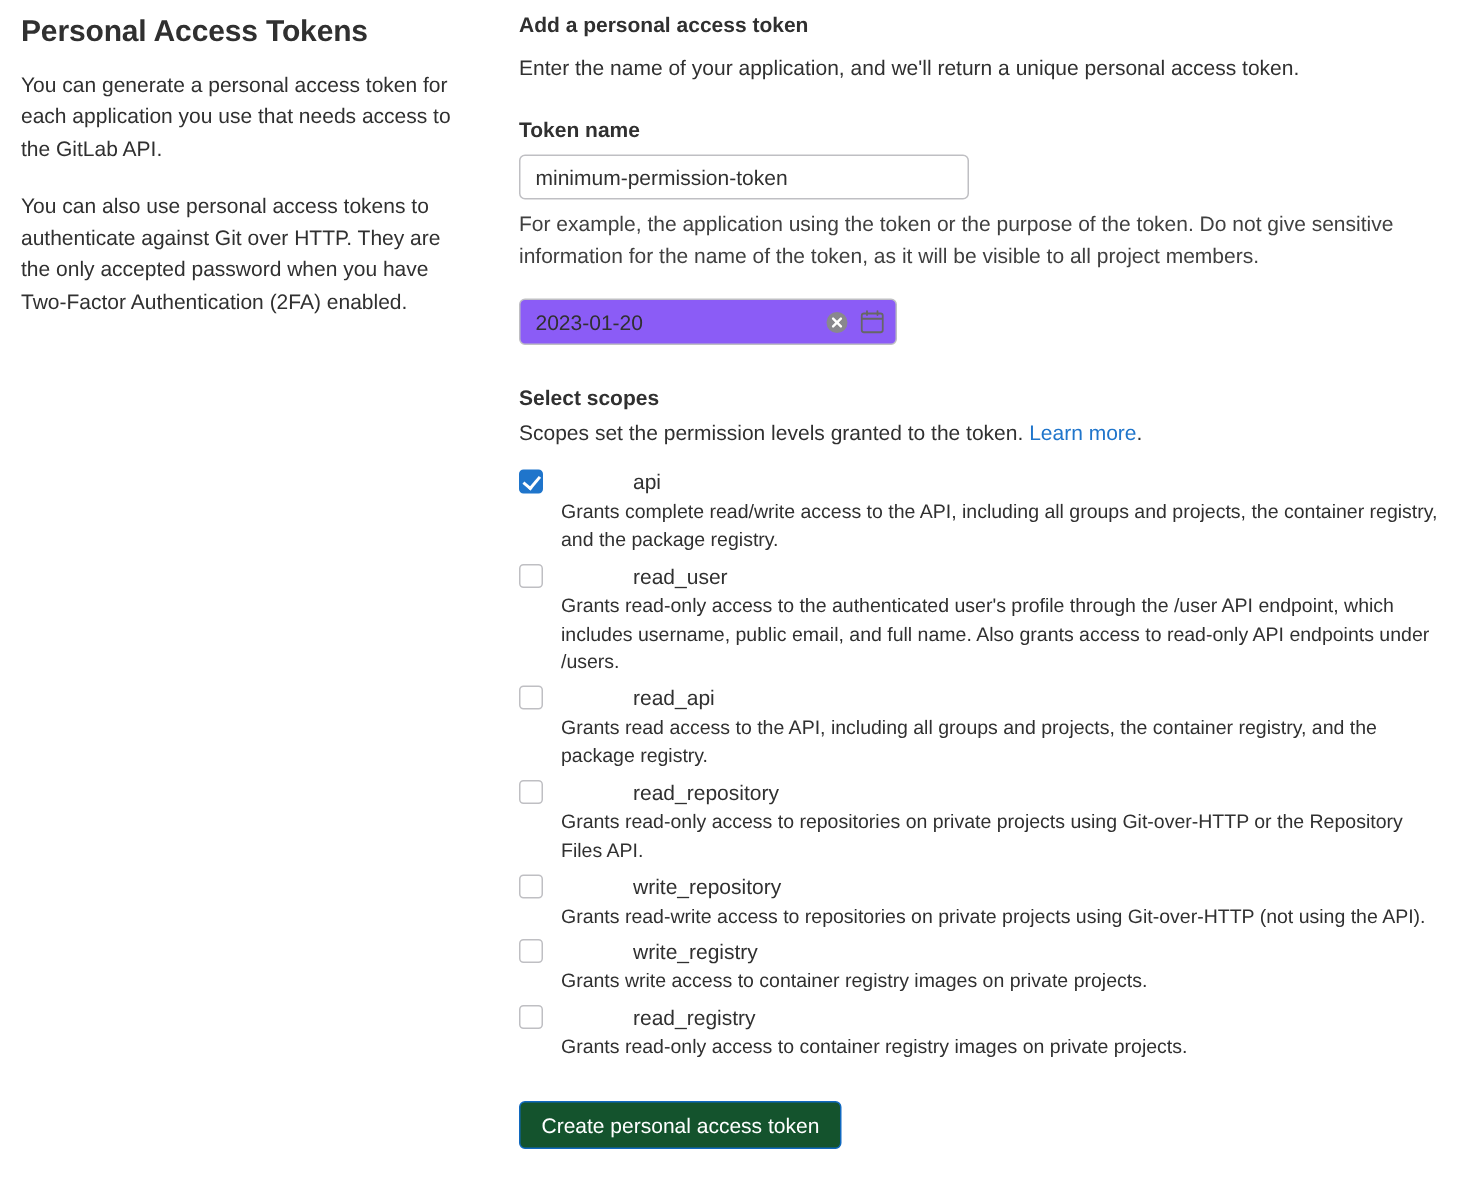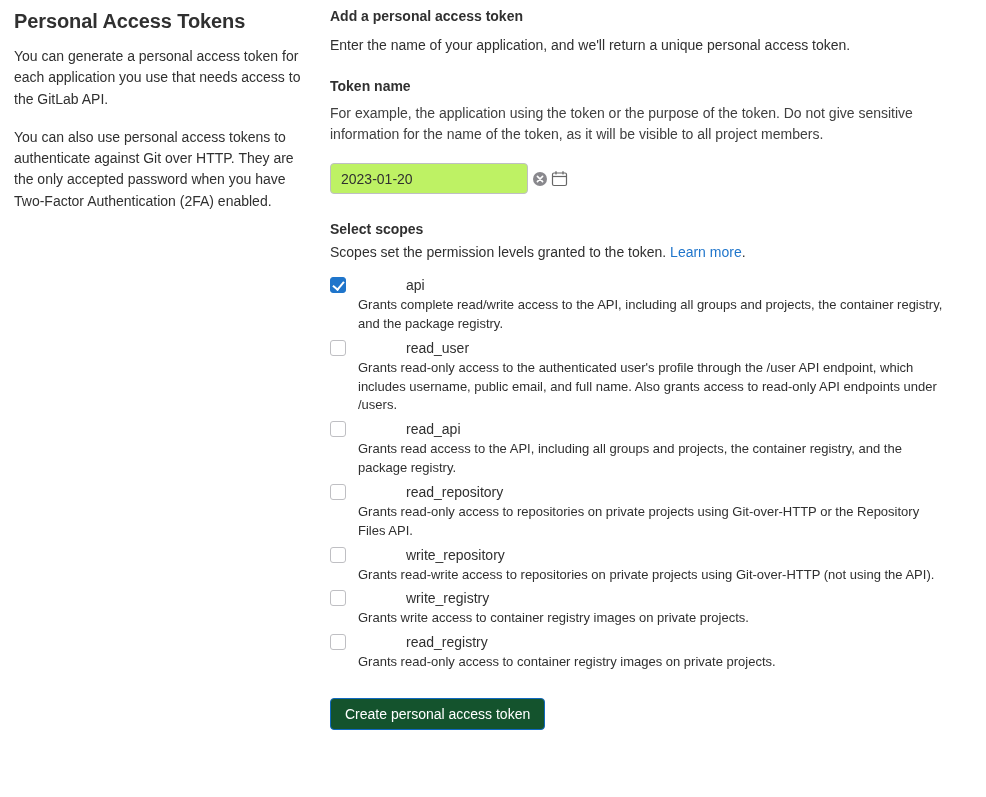--- a/index.html
+++ b/index.html
@@ -14,20 +14,21 @@
     font-family: "Liberation Sans", sans-serif;
     color: #303030;
     font-size: 14px;
     line-height: 1.5;
     overflow: hidden;
   }
   .page {
     display: flex;
     padding: 0;
     width: 986px;
+    justify-content: space-between;
   }
   
   .left-col {
     width: 330px;
     padding: 6px 26px 0 14px;
     flex: 0 0 330px;
   }
   .left-title {
     font-size: 20px;
     font-weight: bold;
@@ -80,25 +81,25 @@
   .helper-text {
     font-size: 14px;
     color: #404040;
     margin: 6px 0 18px 0;
     max-width: 625px;
     line-height: 1.5;
   }
   
   .date-wrap {
     position: relative;
-    width: 198px;
+    width: 252px;
     height: 31px;
     border: 1px solid #bfbfc3;
     border-radius: 4px;
-    background: #bef264;
+    background: #8b5cf6;
     display: flex;
     align-items: center;
     margin-bottom: 25px;
   }
   .date-input {
     border: 0;
     outline: none;
     flex: 1 1 auto;
     height: 100%;
     padding: 0 10px;
@@ -213,20 +214,21 @@
     <p class="left-para">You can generate a personal access token for each application you use that needs access to the GitLab API.</p>
     <p class="left-para">You can also use personal access tokens to authenticate against Git over HTTP. They are the only accepted password when you have Two-Factor Authentication (2FA) enabled.</p>
   </div>
 
   <div class="right-col">
 
     <div class="section-title">Add a personal access token</div>
     <div class="section-sub">Enter the name of your application, and we'll return a unique personal access token.</div>
 
     <label class="field-label">Token name</label>
+    <input class="token-name-input" type="text" value="minimum-permission-token" style="">
     <div class="helper-text">For example, the application using the token or the purpose of the token. Do not give sensitive information for the name of the token, as it will be visible to all project members.</div>
 
     <div class="date-wrap">
       <input class="date-input" type="text" value="2023-01-20" style="">
       <button class="clear-btn" aria-label="clear">
         <svg width="16" height="16" viewBox="0 0 16 16">
           <circle cx="8" cy="8" r="7" fill="#89888d"></circle>
           <path d="M5.4 5.4 L10.6 10.6 M10.6 5.4 L5.4 10.6" stroke="#ffffff" stroke-width="1.6" stroke-linecap="round"></path>
         </svg>
       </button>

